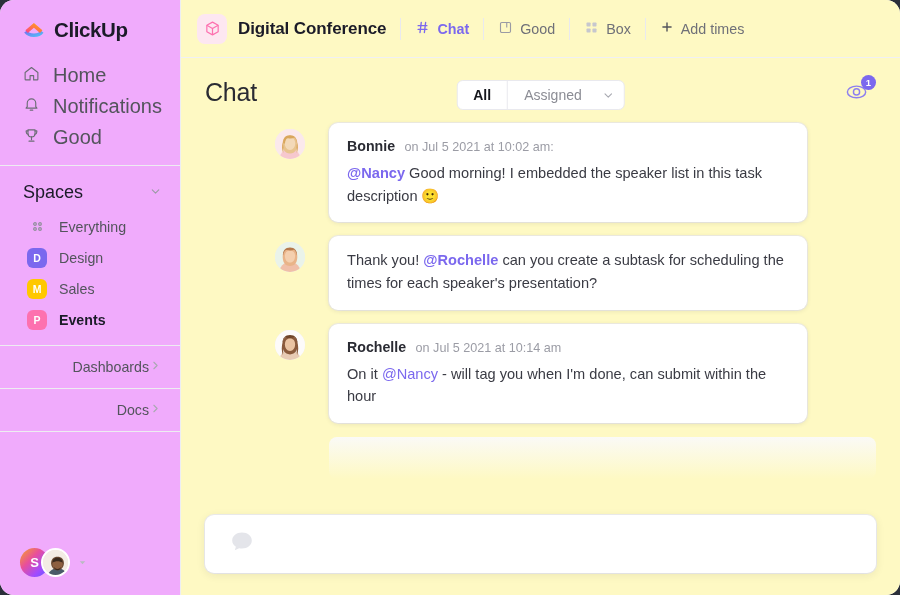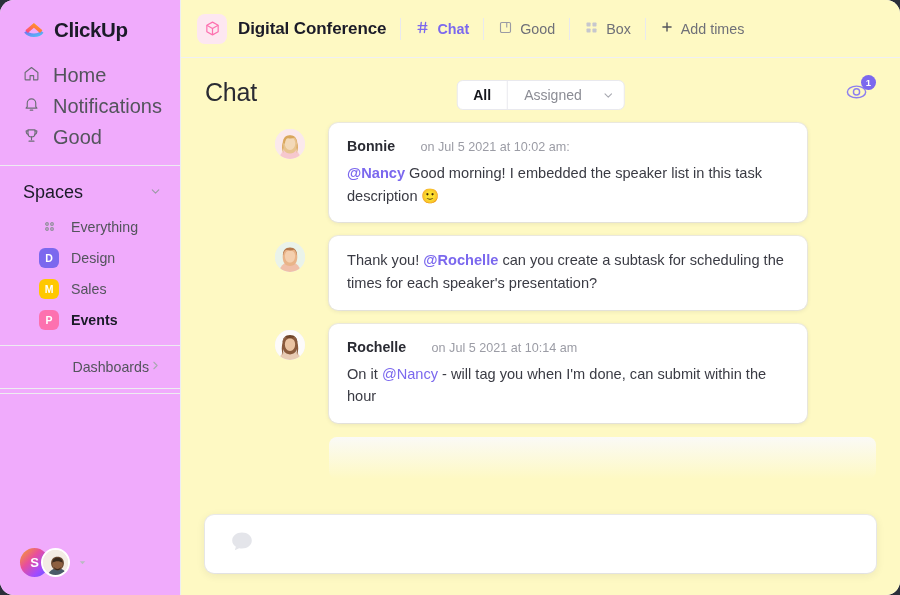--- a/index.html
+++ b/index.html
@@ -45,21 +45,21 @@
   .nav-item svg { flex: 0 0 17px; }
   .divider { height: 1px; background: #ededf1; margin: 2px 0; }
 
   .section-head {
     display: flex; align-items: center; justify-content: space-between;
     padding: 14px 18px 8px 23px;
   }
   .section-title { font-size: 18px; font-weight: normal; color: #1b1b28; }
   .space-item {
     display: flex; align-items: center; gap: 12px;
-    height: 31px; padding-left: 39px;
+    height: 31px; padding-left: 27px;
     font-size: 14.2px; color: #53545c; cursor: pointer;
   }
   .space-item.active { color: #1b1b28; font-weight: bold; }
   .space-badge {
     width: 20px; height: 20px; flex: 0 0 20px;
     border-radius: 6px;
     color: #fff; font-size: 10.5px; font-weight: bold;
     display: flex; align-items: center; justify-content: center;
   }
   .link-row {
@@ -158,21 +158,21 @@
     background: #eee;
   }
   .bubble {
     flex: 1 1 auto; max-width: 478px;
     background: #fff; border-radius: 9px;
     box-shadow: 0 1px 5px rgba(30,30,60,0.10), 0 0 0 1px rgba(235,235,242,0.7);
     padding: 13px 18px 15px 18px;
   }
   .msg-meta { margin-bottom: 7px; line-height: 1.2; }
   .msg-author { font-size: 14.2px; font-weight: bold; color: #2a2b33; }
-  .msg-time { font-size: 12.6px; color: #9b9ca5; margin-left: 21px; }
+  .msg-time { font-size: 12.6px; color: #9b9ca5; margin-left: 5px; }
   .msg-body { font-size: 14.6px; color: #3a3b44; line-height: 1.55; }
   .mention { color: #7b68ee; font-weight: bold; }
   .mention-plain { color: #7b68ee; }
   .ghost {
     height: 42px; margin: 0 0 0 124px;
     background: linear-gradient(180deg, rgba(250,250,252,0.9), rgba(255,255,255,0));
     border-radius: 8px;
   }
 
   .composer-wrap { padding: 6px 24px 22px 24px; flex: 0 0 auto; }
@@ -285,20 +285,28 @@
 
     <div class="link-row">
       <span>Dashboards</span>
       <span>
         <svg width="13" height="13" viewBox="0 0 24 24" fill="none" stroke="#a8a9b1" stroke-width="2" stroke-linecap="round" stroke-linejoin="round">
             <path d="M9 6l6 6-6 6"></path>
           </svg>
       </span>
     </div>
     <div class="divider"></div>
+    <div class="link-row">
+      <span>Docs</span>
+      <span>
+        <svg width="13" height="13" viewBox="0 0 24 24" fill="none" stroke="#a8a9b1" stroke-width="2" stroke-linecap="round" stroke-linejoin="round">
+            <path d="M9 6l6 6-6 6"></path>
+          </svg>
+      </span>
+    </div>
     <div class="divider"></div>
 
     <div class="sidebar-spacer"></div>
 
     <div class="user-bar">
       <span class="av-s">S</span>
       <span class="av-photo">
         <svg viewBox="0 0 30 30" width="29" height="29">
           <rect width="30" height="30" fill="#f3ece4"></rect>
           <circle cx="15" cy="30" r="11" fill="#4a5a6a"></circle>

